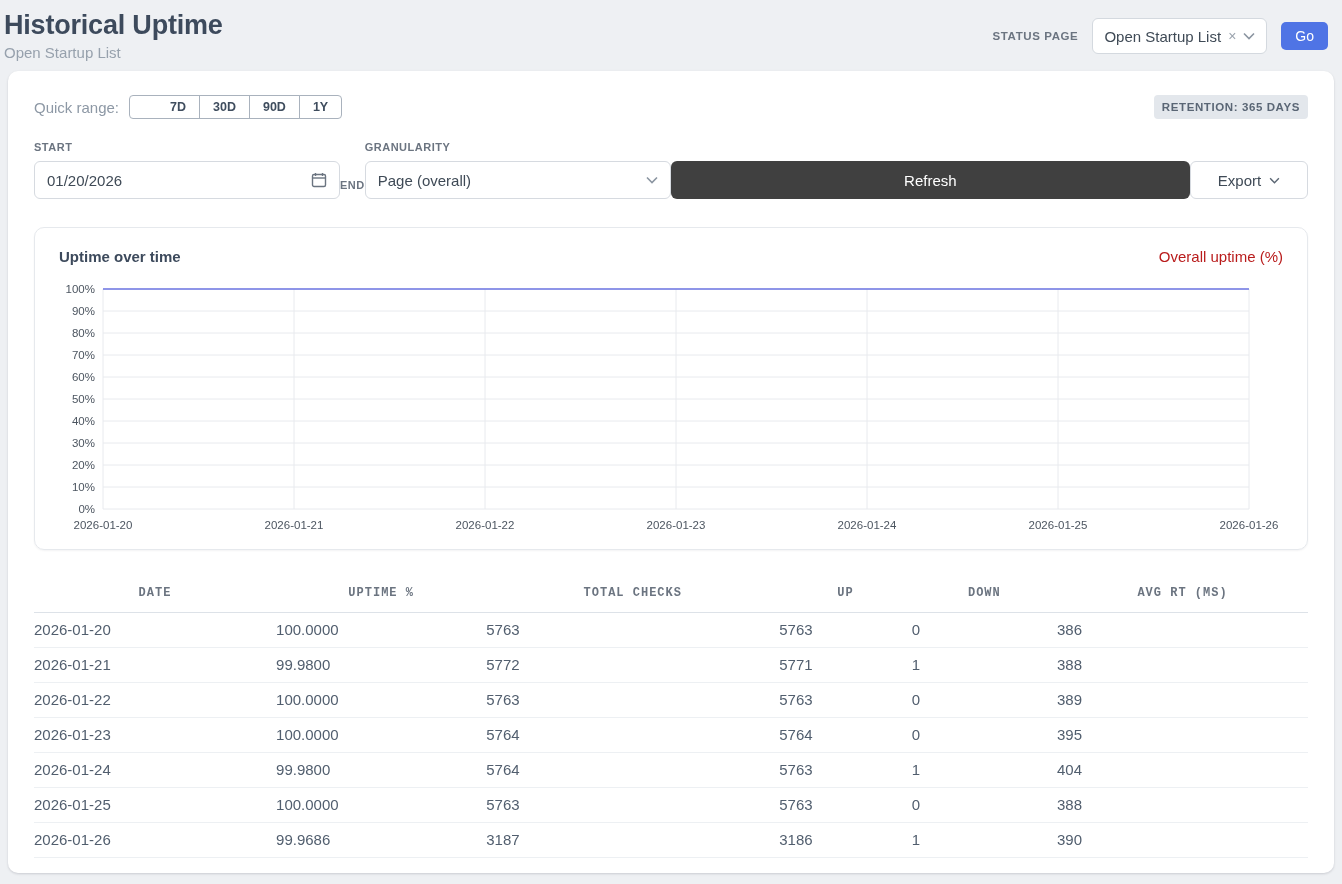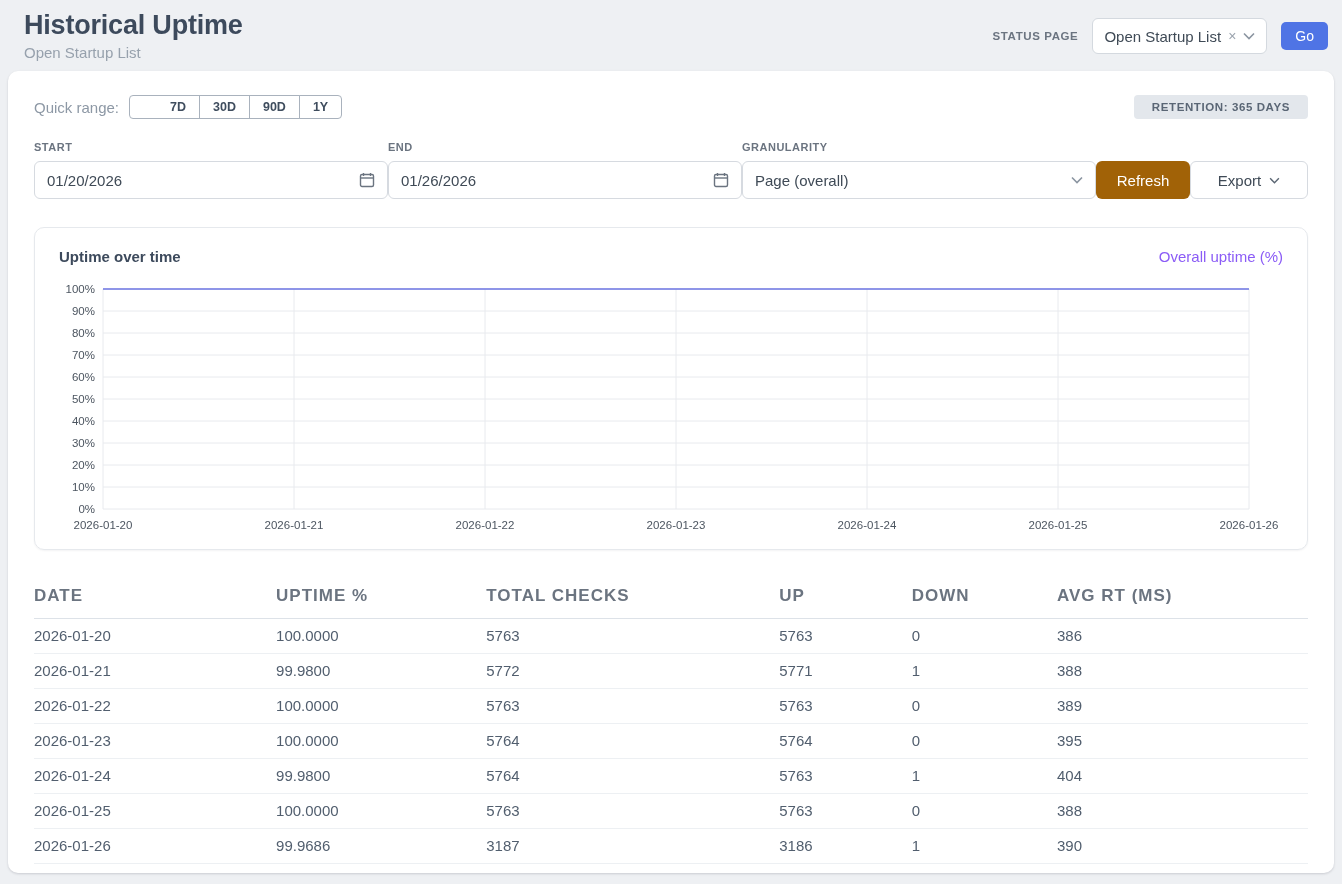--- a/index.html
+++ b/index.html
@@ -4,21 +4,21 @@
 <style>
   * { margin:0; padding:0; box-sizing:border-box; }
   html,body { width:1342px; height:884px; overflow:hidden; }
   body {
     background:#eef0f3;
     font-family:"Liberation Sans", sans-serif;
     color:#3d4a5c;
   }
 
   
-  .page-header { display:flex; justify-content:space-between; align-items:flex-start; padding:10px 14px 0 24px; }
+  .page-header { display:flex; justify-content:space-between; align-items:flex-start; padding:10px 14px 0 4px; }
   .page-title { font-size:27px; font-weight:700; color:#3d4a5c; letter-spacing:-0.2px; }
   .page-subtitle { font-size:15px; color:#97a1ad; margin-top:3px; }
   .header-right { display:flex; align-items:center; gap:14px; margin-top:8px; }
   .status-label { font-size:11.5px; font-weight:700; letter-spacing:.6px; color:#6b7480; }
   .status-select {
     display:flex; align-items:center; gap:7px; background:#fff;
     border:1px solid #d4d9df; border-radius:6px; height:36px; padding:0 11px;
     font-size:15px; color:#3f4a56; cursor:pointer; min-width:160px;
   }
   .status-select .clear-x { color:#9aa3ad; font-size:14px; }
@@ -39,29 +39,29 @@
   .quick-label { font-size:15px; color:#8d98a5; margin-right:10px; }
   .seg { display:flex; }
   .seg button {
     font-size:12.5px; font-weight:600; color:#3f4d5e; background:#fff;
     border:1px solid #a9b2bd; padding:4px 13px; margin-left:-1px; cursor:pointer;
   }
   .seg button:first-child { border-radius:4px 0 0 4px; margin-left:0;padding-left:40px; }
   .seg button:last-child { border-radius:0 4px 4px 0; }
   .retention-badge {
     margin-left:auto; background:#e3e7ec; color:#5a6675; font-size:11.5px;
-    font-weight:700; letter-spacing:.6px; padding:6px 18px; border-radius:4px;
+    font-weight:700; letter-spacing:.6px; padding:6px 8px; border-radius:4px;
   }
 
   
   .controls-row { display:flex; align-items:flex-end; margin-top:22px; }
   .field { display:flex; flex-direction:column; }
   .field-label { font-size:11px; font-weight:700; letter-spacing:.5px; color:#6b7480; margin-bottom:8px; }
   .input {
-    width:354px; height:38px; border:1px solid #d6dae0; border-radius:6px;
+    width:306px; height:38px; border:1px solid #d6dae0; border-radius:6px;
     background:#fff; display:flex; align-items:center; padding:0 12px;
     font-size:15px; color:#3f4a56; cursor:pointer;
   }
   .input .val { flex:1; }
   .btn-refresh {
     flex:1; height:38px; background:#5b7cea; color:#fff; border:none;
     border-radius:6px; font-size:15px; cursor:pointer;
   }
   .btn-export {
     width:118px; height:38px; background:#fff; border:1px solid #d6dae0;
@@ -69,28 +69,28 @@
     align-items:center; justify-content:center; gap:8px; cursor:pointer;
   }
 
   
   .chart-card {
     margin-top:28px; border:1px solid #e6e9ed; border-radius:10px;
     box-shadow:0 1px 2px rgba(16,24,40,.05); padding:18px 22px 8px;
   }
   .chart-head { display:flex; justify-content:space-between; align-items:center; padding:2px 2px 14px; }
   .chart-title { font-size:15px; font-weight:700; color:#3d4a5c; }
-  .chart-legend { font-size:15px; color:#8b5cf6; }
+  .chart-legend { font-size:15px; color:#b91c1c; }
   svg.chart { display:block; overflow:visible; }
 
   
   .uptime-table { width:100%; border-collapse:collapse; margin-top:26px; }
   .uptime-table th {
-    text-align:left; font-size:17px; font-weight:700; letter-spacing:1px;
-    color:#6b7480; padding:10px 0 12px; border-bottom:1px solid #dde2e8;
+    text-align:center; font-size:12px; font-weight:700; letter-spacing:1px;
+    color:#6b7480; padding:10px 0 12px; border-bottom:1px solid #dde2e8;font-family:Liberation Mono, monospace;
   }
   .uptime-table td {
     font-size:15px; color:#515e6e; padding:8px 0 9px; border-bottom:1px solid #edf0f3;
   }
   .icon { display:inline-flex; align-items:center; }
 </style>
 </head>
 <body>
 
 <header class="page-header">
@@ -136,44 +136,33 @@
             <rect x="1.5" y="2.5" width="13" height="12" rx="1.5"></rect>
               <line x1="1.5" y1="6" x2="14.5" y2="6"></line>
               <line x1="4.5" y1="1" x2="4.5" y2="4"></line>
               <line x1="11.5" y1="1" x2="11.5" y2="4"></line>
           </svg>
         </span>
       </div>
     </div>
     <div class="field">
       <span class="field-label">END</span>
-      <div class="input">
-        <span class="val">01/26/2026</span>
-        <span class="icon">
-          <svg width="16" height="16" viewBox="0 0 16 16" fill="none" stroke="#6b7480" stroke-width="1.4">
-            <rect x="1.5" y="2.5" width="13" height="12" rx="1.5"></rect>
-              <line x1="1.5" y1="6" x2="14.5" y2="6"></line>
-              <line x1="4.5" y1="1" x2="4.5" y2="4"></line>
-              <line x1="11.5" y1="1" x2="11.5" y2="4"></line>
-          </svg>
-        </span>
-      </div>
     </div>
     <div class="field">
       <span class="field-label">GRANULARITY</span>
       <div class="input">
         <span class="val">Page (overall)</span>
         <span class="icon">
           <svg width="12" height="8" viewBox="0 0 12 8" fill="none" stroke="#8b95a1" stroke-width="1.6">
               <path d="M1 1.5 L6 6.5 L11 1.5"></path>
             </svg>
         </span>
       </div>
     </div>
-    <button class="btn-refresh" style="background: #a16207;">Refresh</button>
+    <button class="btn-refresh" style="background: #404040;">Refresh</button>
     <button class="btn-export">
       <span>Export</span>
       <span class="icon">
         <svg width="11" height="7" viewBox="0 0 12 8" fill="none" stroke="#5b6673" stroke-width="1.6">
             <path d="M1 1.5 L6 6.5 L11 1.5"></path>
           </svg>
       </span>
     </button>
   </div>
 

